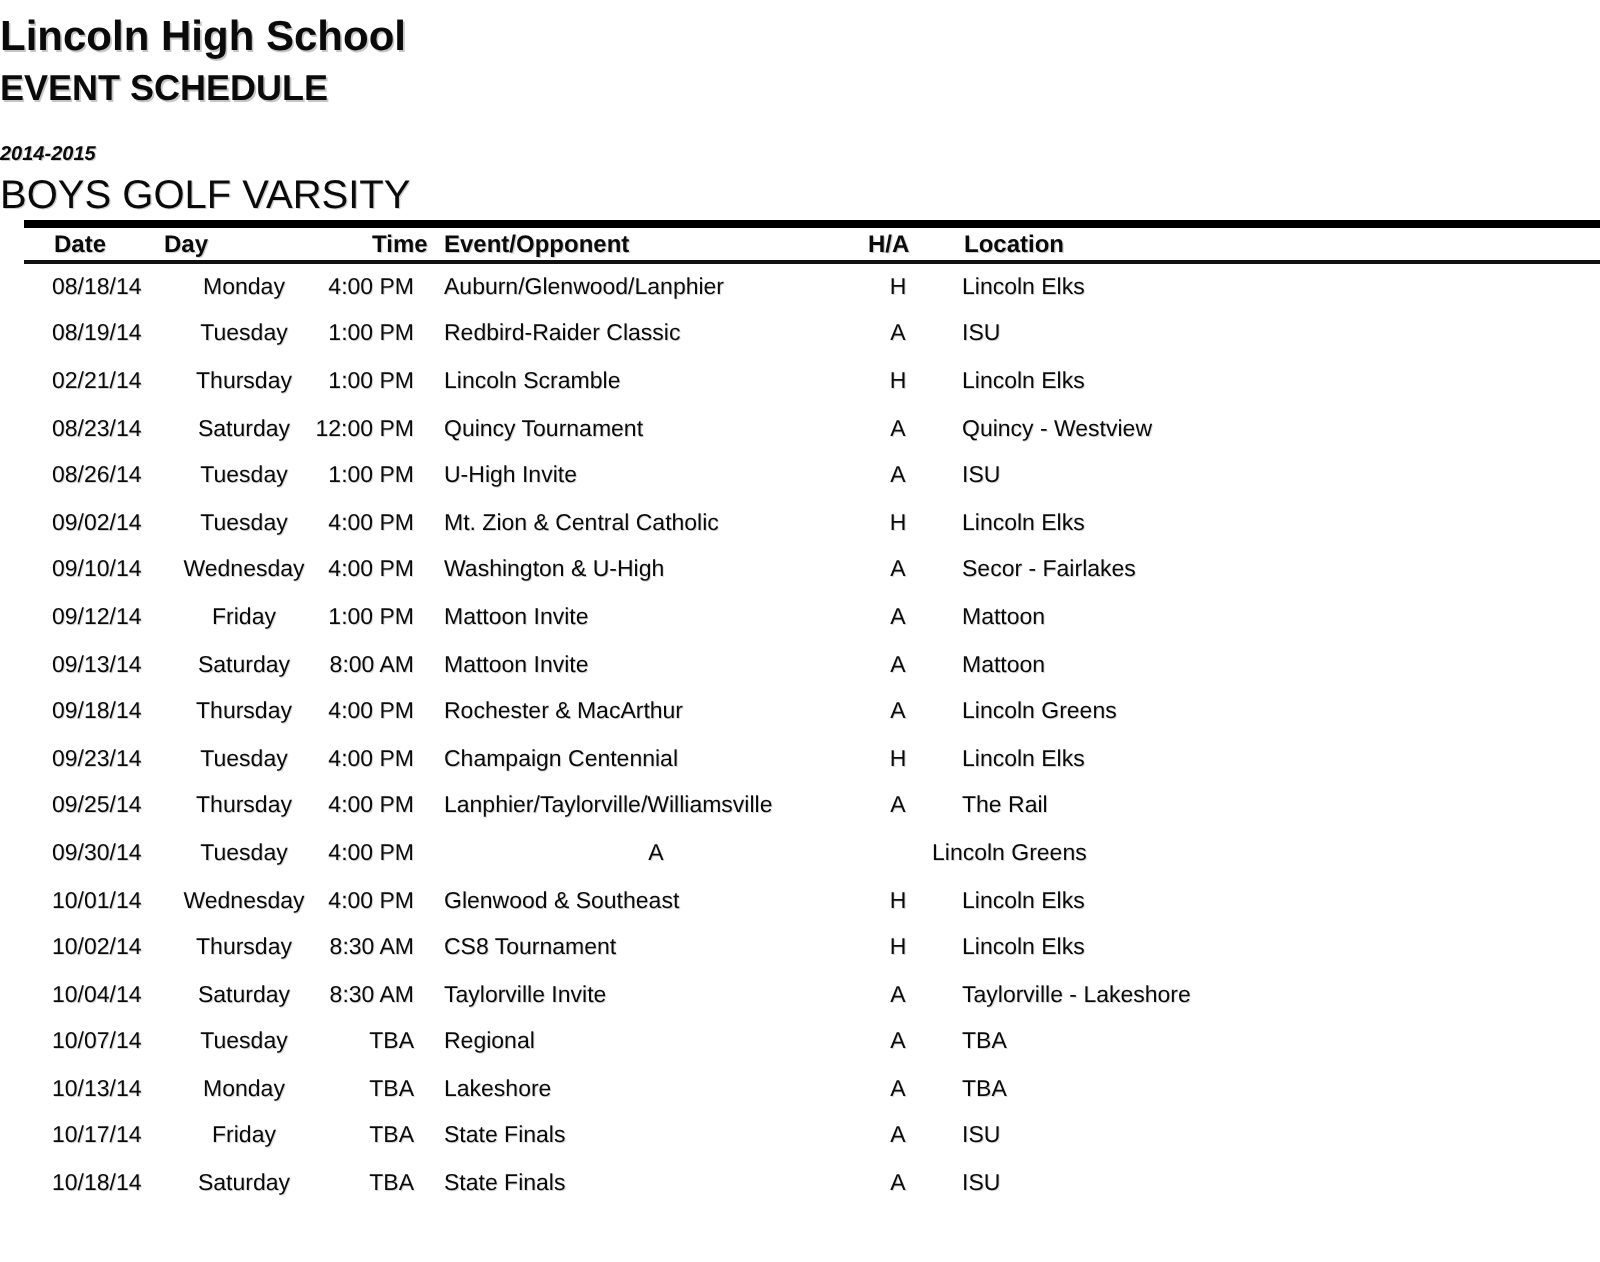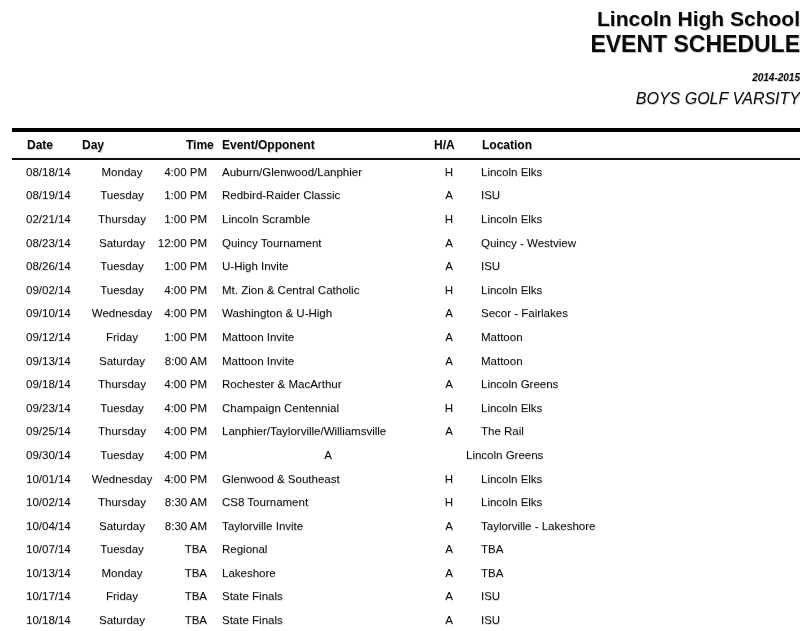--- a/index.html
+++ b/index.html
@@ -7,51 +7,51 @@
     position: relative;
     width: 800px;
     height: 631px;
     background: #ffffff;
     font-family: "Liberation Sans", "DejaVu Sans", sans-serif;
     color: #0a0a0a;
     overflow: hidden;
   }
 
   
-  .titles { height: 128px; padding-top: 7px; box-sizing: border-box; text-align: right; }
+  .titles { height: 110px; padding-top: 7px; box-sizing: border-box; text-align: left; }
   .school-name {
     font-size: 21px; font-weight: bold; line-height: 23px;
     text-shadow: 0.8px 0.8px 0 rgba(90,90,90,0.35);
   }
   .doc-title {
-    font-size: 23px; font-weight: bold; line-height: 24px; margin-top: 2px;
+    font-size: 18px; font-weight: bold; line-height: 24px; margin-top: 2px;
     text-shadow: 0.8px 0.8px 0 rgba(90,90,90,0.35);
   }
   .season {
     font-size: 10px; font-weight: bold; font-style: italic; line-height: 16px; margin-top: 14px;
     text-shadow: 0.6px 0.6px 0 rgba(90,90,90,0.3);
   }
   .team-name {
-    font-size: 16px; font-style: italic; line-height: 21px; margin-top: 2px;
+    font-size: 20px; line-height: 21px; margin-top: 2px;
     text-shadow: 0.6px 0.6px 0 rgba(90,90,90,0.3);
   }
 
   
   .rule { margin-left: 12px; margin-right: 0; background: #000; }
   .rule.thick { height: 4px; }
   .rule.thin  { height: 2px; background: #111; }
 
   
   .grid-row {
     display: grid;
     grid-template-columns: 64px 92px 39px 15px 212px 30px 15px 1fr;
     margin-left: 12px;
     align-items: center;
   }
-  .header-row { height: 26px; font-size: 12px; font-weight: bold;
+  .header-row { height: 16px; font-size: 12px; font-weight: bold;
     text-shadow: 0.6px 0.6px 0 rgba(90,90,90,0.3); }
   .header-row .h-date { padding-left: 15px; }
   .header-row .h-day { padding-left: 6px; }
   .header-row .h-time { text-align: center; padding-right: 7px; margin-left: 18px; }
   .header-row .h-ha { text-align: left; }
   .header-row .h-location { padding-left: 3px; }
 
   .data-row { height: 23.6px; font-size: 11.5px;
     text-shadow: 0.5px 0.5px 0 rgba(110,110,110,0.28); }
   .data-row .c-date { padding-left: 14px; white-space: nowrap; }

